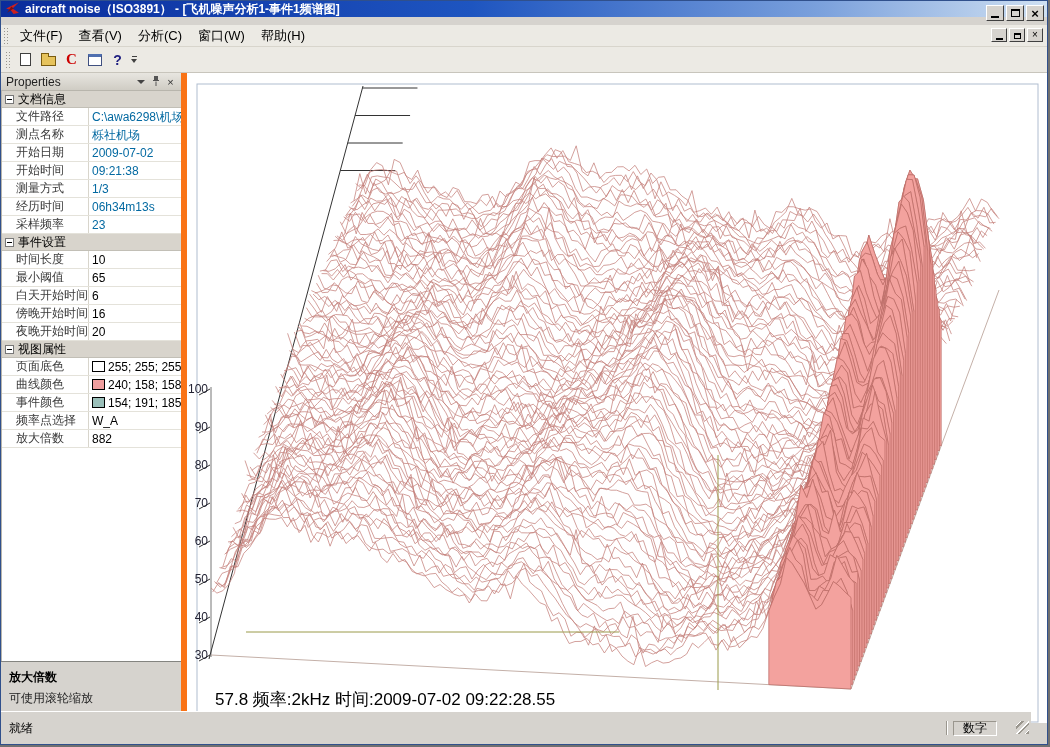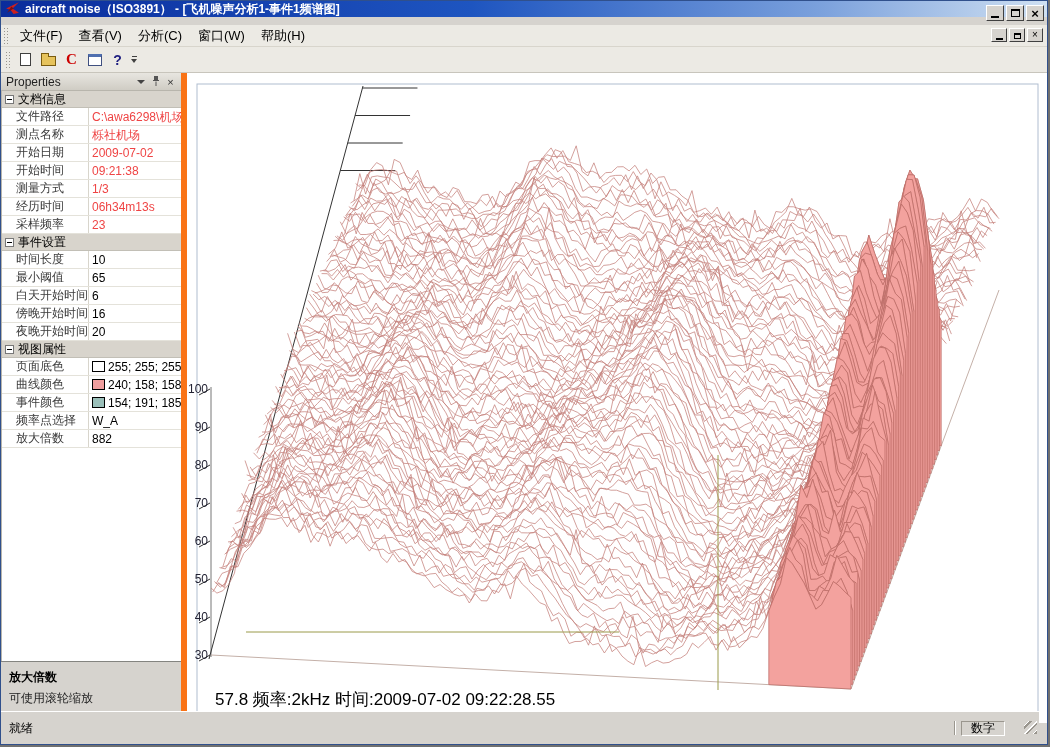--- a/index.html
+++ b/index.html
@@ -56,31 +56,31 @@
   .ph-btn{width:15px;height:14px;display:flex;align-items:center;justify-content:center;background:none;border:none;padding:0;color:#333;font-size:11px;}
   .chev{width:0;height:0;border-left:4px solid transparent;border-right:4px solid transparent;border-top:4px solid #444;}
   .pgrid{flex:1;background:#fff;border-left:1px solid #b8b5ac;overflow:hidden;font-size:12px;}
   .pg-sec{height:17px;background:#d8d4cc;display:flex;align-items:center;font-weight:normal;color:#000;border-bottom:1px solid #c2bfb6;}
   .minusbox{width:9px;height:9px;border:1px solid #777;background:#fff;display:inline-flex;align-items:center;justify-content:center;margin:0 4px 0 3px;flex:none;}
   .minusbox i{display:block;width:5px;height:1px;background:#000;}
   .pg-row{height:18px;display:flex;border-bottom:1px solid #e4e2da;}
   .pg-label{width:87px;padding-left:14px;color:#3a3a3a;line-height:16px;white-space:nowrap;overflow:hidden;border-right:1px solid #d8d5cc;flex:none;}
   .pg-value{flex:1;display:flex;align-items:center;padding-left:3px;white-space:nowrap;overflow:hidden;color:#000;}
   .pg-vtext{line-height:16px;}
-  .pg-vtext.muted{color:#ef4444;}
+  .pg-vtext.muted{color:#0369a1;}
   .swatch{display:inline-block;width:13px;height:11px;border:1px solid #000;margin-right:3px;flex:none;}
   .props-help{height:62px;background:#d6d3ce;border-top:1px solid #848480;padding:7px 8px 0 8px;}
   .props-help .h-title{font-weight:bold;font-size:12px;color:#000;margin-bottom:4px;}
   .props-help .h-text{font-size:12px;color:#222;}
   
   .chart-area{position:absolute;left:186px;top:72px;right:0;bottom:21px;background:#fff;}
   .chart-area svg{display:block;}
   .plot-caption{position:absolute;left:28px;top:615px;font-size:17px;color:#000;white-space:nowrap;}
   
-  .statusbar{position:absolute;bottom:0;left:0;right:8px;height:33px;background:#d6d3ce;border-top:1px solid #fff;
+  .statusbar{position:absolute;bottom:0;left:0;right:16px;height:33px;background:#d6d3ce;border-top:1px solid #fff;
     display:flex;align-items:center;font-size:12px;color:#000;}
   .sb-ready{padding-left:8px;flex:1;}
   .sb-sep{width:2px;height:14px;border-left:1px solid #9a968e;border-right:1px solid #fff;margin-right:5px;}
   .sb-cell{width:44px;height:15px;border:1px solid;border-color:#9a968e #fff #fff #9a968e;
     display:flex;align-items:center;justify-content:center;margin-right:19px;}
   .sb-grip{width:13px;height:13px;margin:0 2px 1px 0;
     background:repeating-linear-gradient(135deg,transparent 0 3px,#fff 3px 4px,#9a968e 4px 6px);}
 </style>
 </head>
 <body>

